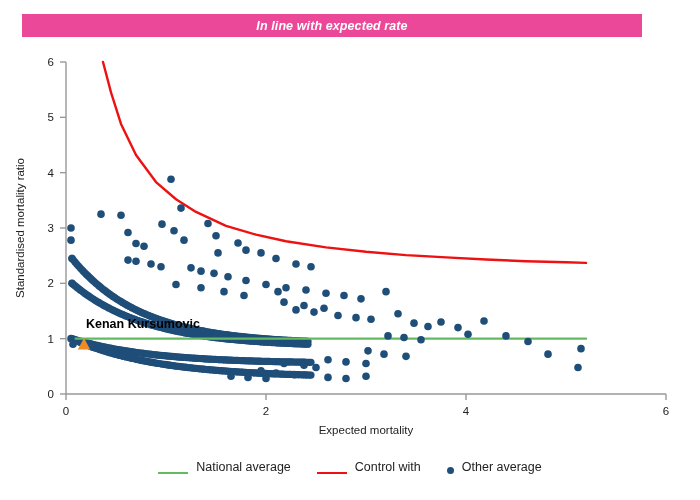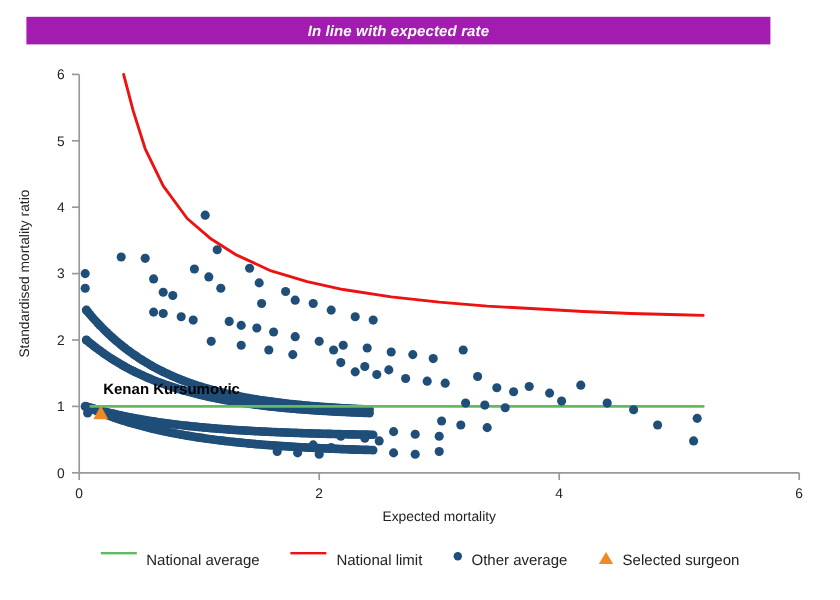--- a/index.html
+++ b/index.html
@@ -19,21 +19,21 @@
     left: 0; top: 0;
     width: 700px;
     height: 500px;
   }
   .banner {
     position: absolute;
     left: 22px;
     top: 14px;
     width: 620px;
     height: 23px;
-    background: #a21caf;
+    background: #ec4899;
     display: flex;
     align-items: center;
     justify-content: center;
   }
   .banner-text {
     color: #ffffff;
     font-size: 12.5px;
     font-weight: bold;
     font-style: italic;
     font-family: "Liberation Sans", sans-serif;
@@ -72,21 +72,21 @@
     top: 452px;
     width: 700px;
     height: 30px;
     display: flex;
     align-items: center;
     justify-content: center;
     gap: 26px;
   }
   .legend-item {
     display: flex;
-    align-items: flex-start;
+    align-items: flex-end;
     gap: 8px;
   }
   .legend-label {
     font-family: "Liberation Sans", sans-serif;
     font-size: 12.5px;
     color: #222222;
     white-space: nowrap;
   }
   .swatch-line {
     display: inline-block;
@@ -865,25 +865,21 @@
     </svg>
   </div>
 
   <div class="legend" id="legend">
       <div class="legend-item">
         <span class="swatch-line" style="border-top-color: rgb(98, 187, 95);"></span>
         <span class="legend-label">National average</span>
       </div>
       <div class="legend-item">
         <span class="swatch-line" style="border-top-color: rgb(238, 17, 17);"></span>
-        <span class="legend-label">National limit</span>
+        <span class="legend-label">Control with</span>
       </div>
       <div class="legend-item">
         <span class="swatch-dot" style="background: rgb(31, 78, 121);"></span>
         <span class="legend-label">Other average</span>
-      </div>
-      <div class="legend-item">
-        <span class="swatch-tri" style="border-bottom: 10px solid rgb(240, 138, 36);"></span>
-        <span class="legend-label">Selected surgeon</span>
       </div>
     </div>
 
 </div>
 
 </body></html>

